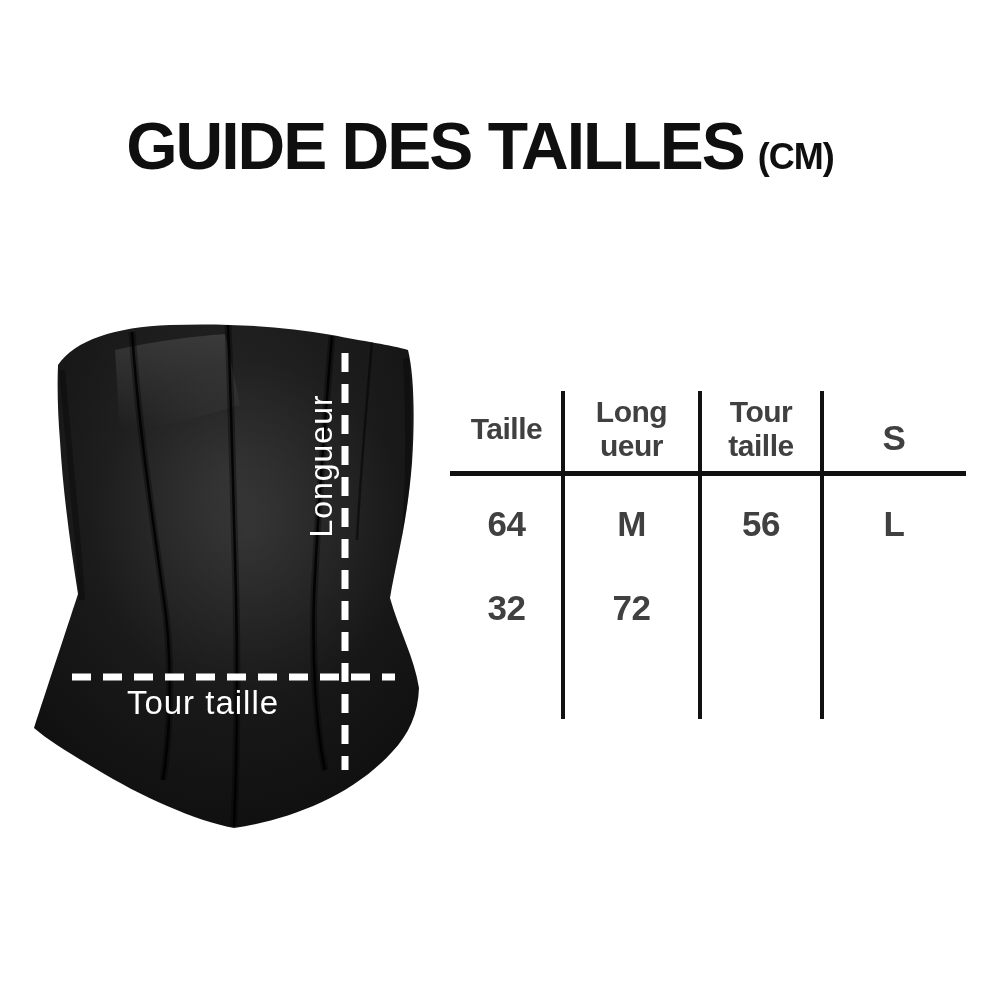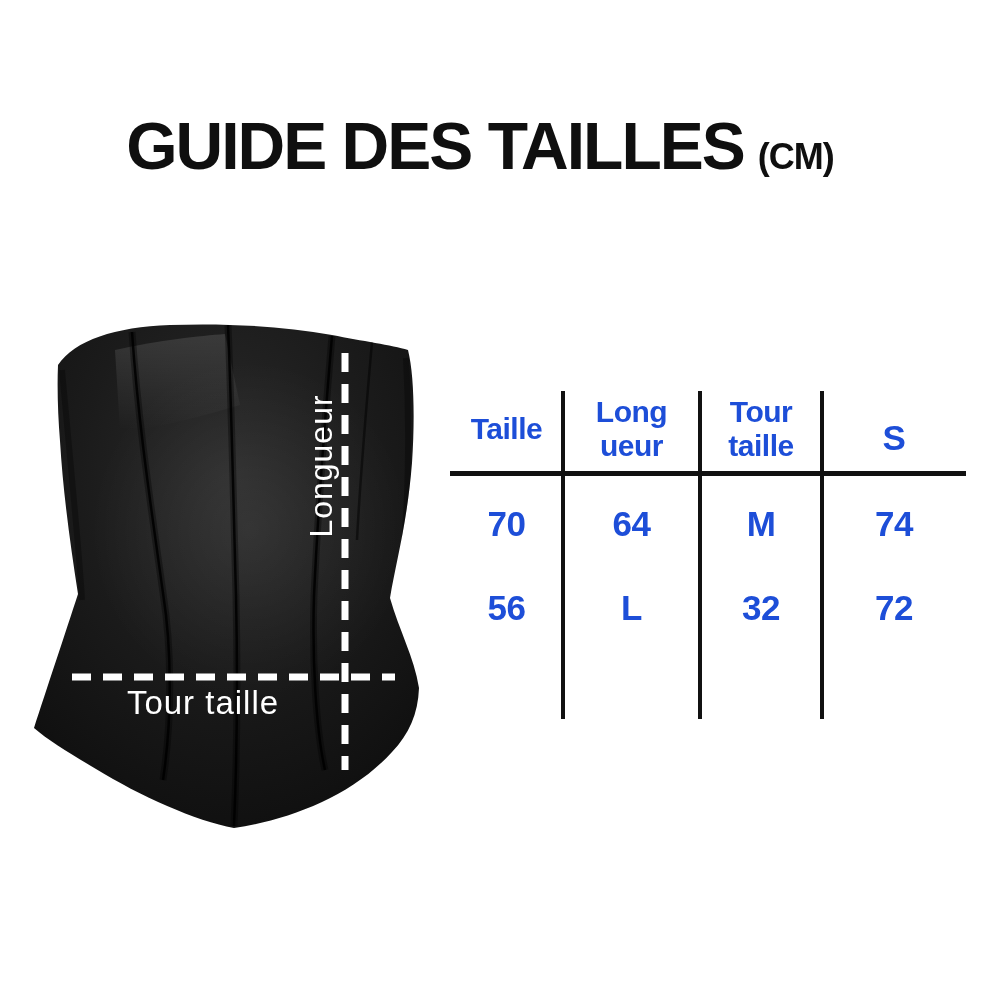--- a/index.html
+++ b/index.html
@@ -20,21 +20,21 @@
   }
   .diagram{
     position:absolute;left:20px;top:300px;width:440px;height:580px;
   }
   .diagram svg{display:block;width:440px;height:580px;}
   .size-table{
     position:absolute;left:450px;top:385px;width:516px;height:340px;
     display:grid;
     grid-template-columns:113px 137px 122px 144px;
     grid-template-rows:88px 84px 84px 84px;
-    color:#1d4ed8;
+    color:#404040;
   }
   .th{
     display:flex;flex-direction:column;justify-content:center;align-items:center;
     font-size:30px;font-weight:bold;line-height:1.14;letter-spacing:-0.5px;
     text-align:center;
   }
   .td{
     display:flex;justify-content:center;align-items:center;
     font-size:35px;font-weight:bold;letter-spacing:-0.5px;
     padding-top:18px;box-sizing:border-box;
@@ -118,25 +118,23 @@
     <div class="th">
       <div>Long</div>
       <div>ueur</div>
     </div>
     <div class="th">
       <div>Tour</div>
       <div>taille</div>
     </div>
 
     <div class="td">S</div>
-    <div class="td">70</div>
     <div class="td">64</div>
 
     <div class="td">M</div>
-    <div class="td">74</div>
     <div class="td">56</div>
 
     <div class="td">L</div>
     <div class="td">32</div>
     <div class="td">72</div>
 
     <div class="col-divider d1"></div>
     <div class="col-divider d2"></div>
     <div class="col-divider d3"></div>
     <div class="header-rule"></div>

